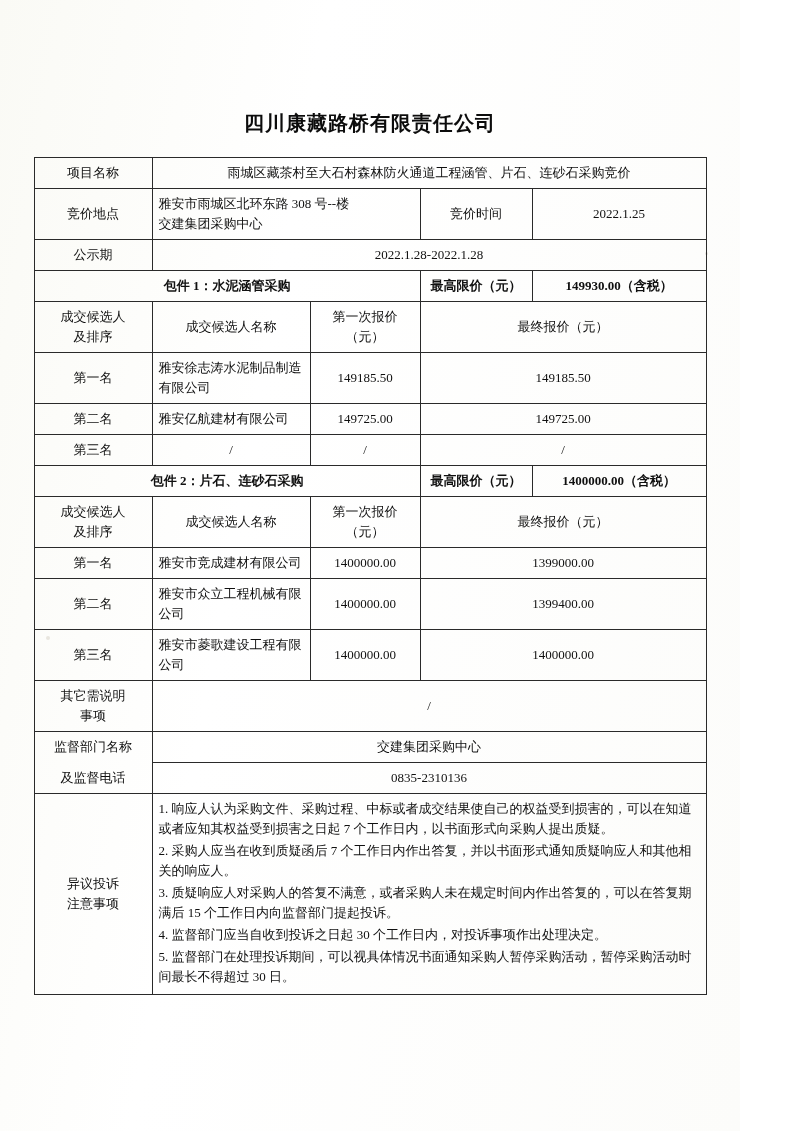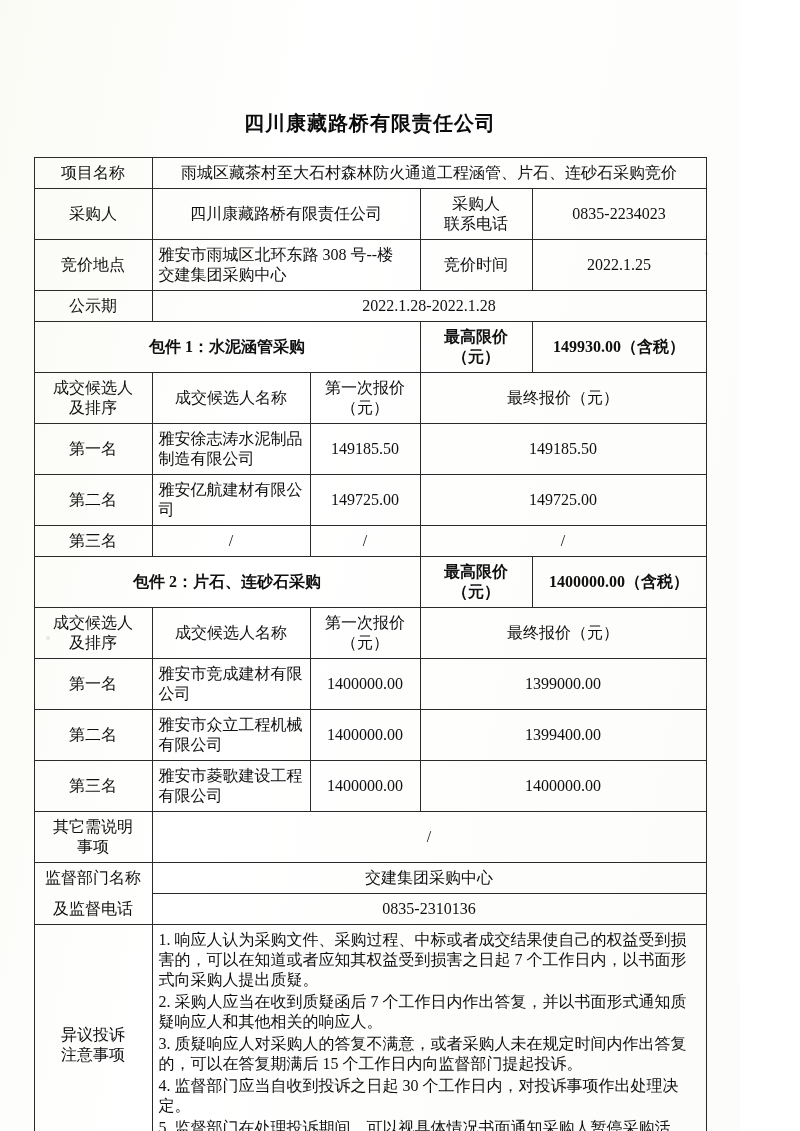--- a/index.html
+++ b/index.html
@@ -46,21 +46,21 @@
     color: #0c0c0c;
   }
   table.doc {
     border-collapse: collapse;
     width: 672px;
     margin: 18px auto 0 auto;
     table-layout: fixed;
   }
   table.doc td {
     border: 1px solid #2a2a2a;
-    font-size: 16px;
+    font-size: 13px;
     line-height: 20px;
     padding: 5px 6px;
     vertical-align: middle;
     color: #101010;
   }
   td.c { text-align: center; }
   td.l { text-align: left; margin-left: 47px; }
   td.b { font-weight: bold; }
   .small { font-size: 13px; }
   .pkg {
@@ -105,29 +105,20 @@
         <col style="width:112px">
         <col style="width:174px">
       </colgroup>
 
       <tbody>
           <tr>
         <td class="c">项目名称</td>
         <td class="c small" colspan="4">雨城区藏茶村至大石村森林防火通道工程涵管、片石、连砂石采购竞价</td>
       </tr>
 
-      <tr>
-        <td class="c">采购人</td>
-        <td class="c" colspan="2">四川康藏路桥有限责任公司</td>
-        <td class="c">
-          <div>采购人</div>
-          <div>联系电话</div>
-        </td>
-        <td class="c">0835-2234023</td>
-      </tr>
 
       <tr>
         <td class="c">竞价地点</td>
         <td class="l" colspan="2">
           <div>雅安市雨城区北环东路 308 号--楼</div>
           <div>交建集团采购中心</div>
         </td>
         <td class="c">竞价时间</td>
         <td class="c">2022.1.25</td>
       </tr>

